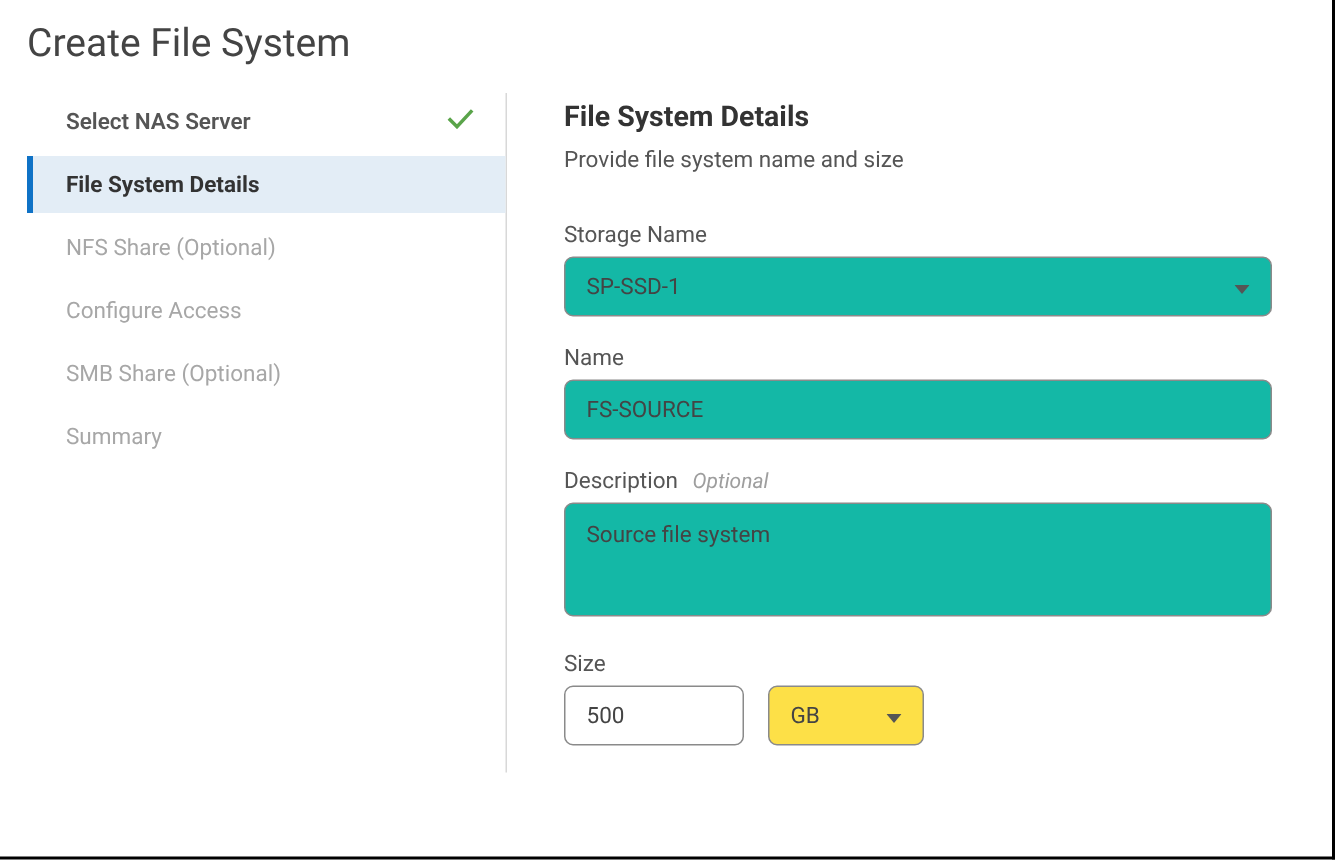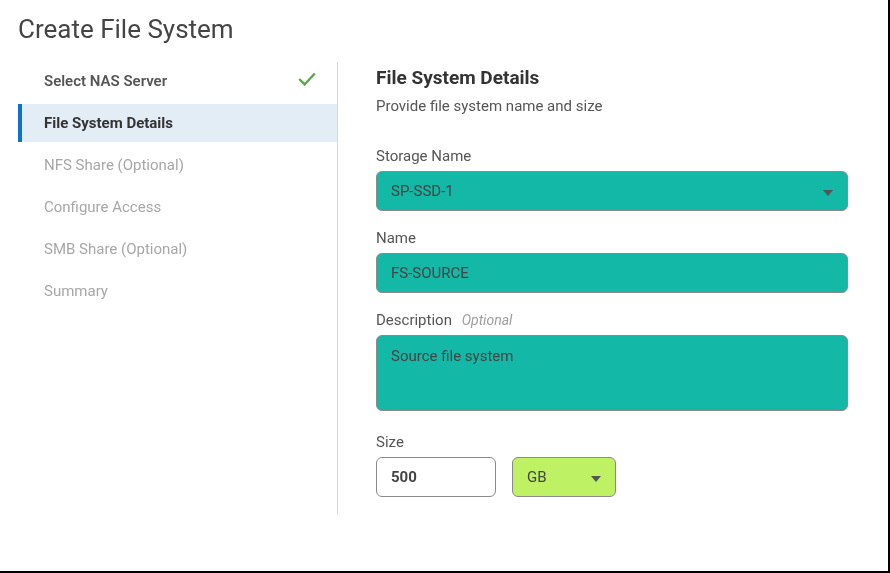--- a/index.html
+++ b/index.html
@@ -114,29 +114,28 @@
     }
     .size-input {
       width: 120px;
       border: 1px solid #8a8a8a;
       border-radius: 6px;
       font-size: 15px;
       padding: 10px 14px;
       background: #fff;
       color: #444;
       font-family: inherit;
-      font-weight: bold;
     }
     .size-unit {
       width: 104px;
       border: 1px solid #8a8a8a;
       border-radius: 6px;
       font-size: 15px;
       padding: 10px 14px;
-      background: #bef264;
+      background: #fde047;
       color: #444;
       display: flex;
       align-items: center;
       justify-content: space-between;
       cursor: pointer;
     }
     .caret-icon svg {
       fill: #555;
     }
     input, textarea { outline: none; }

